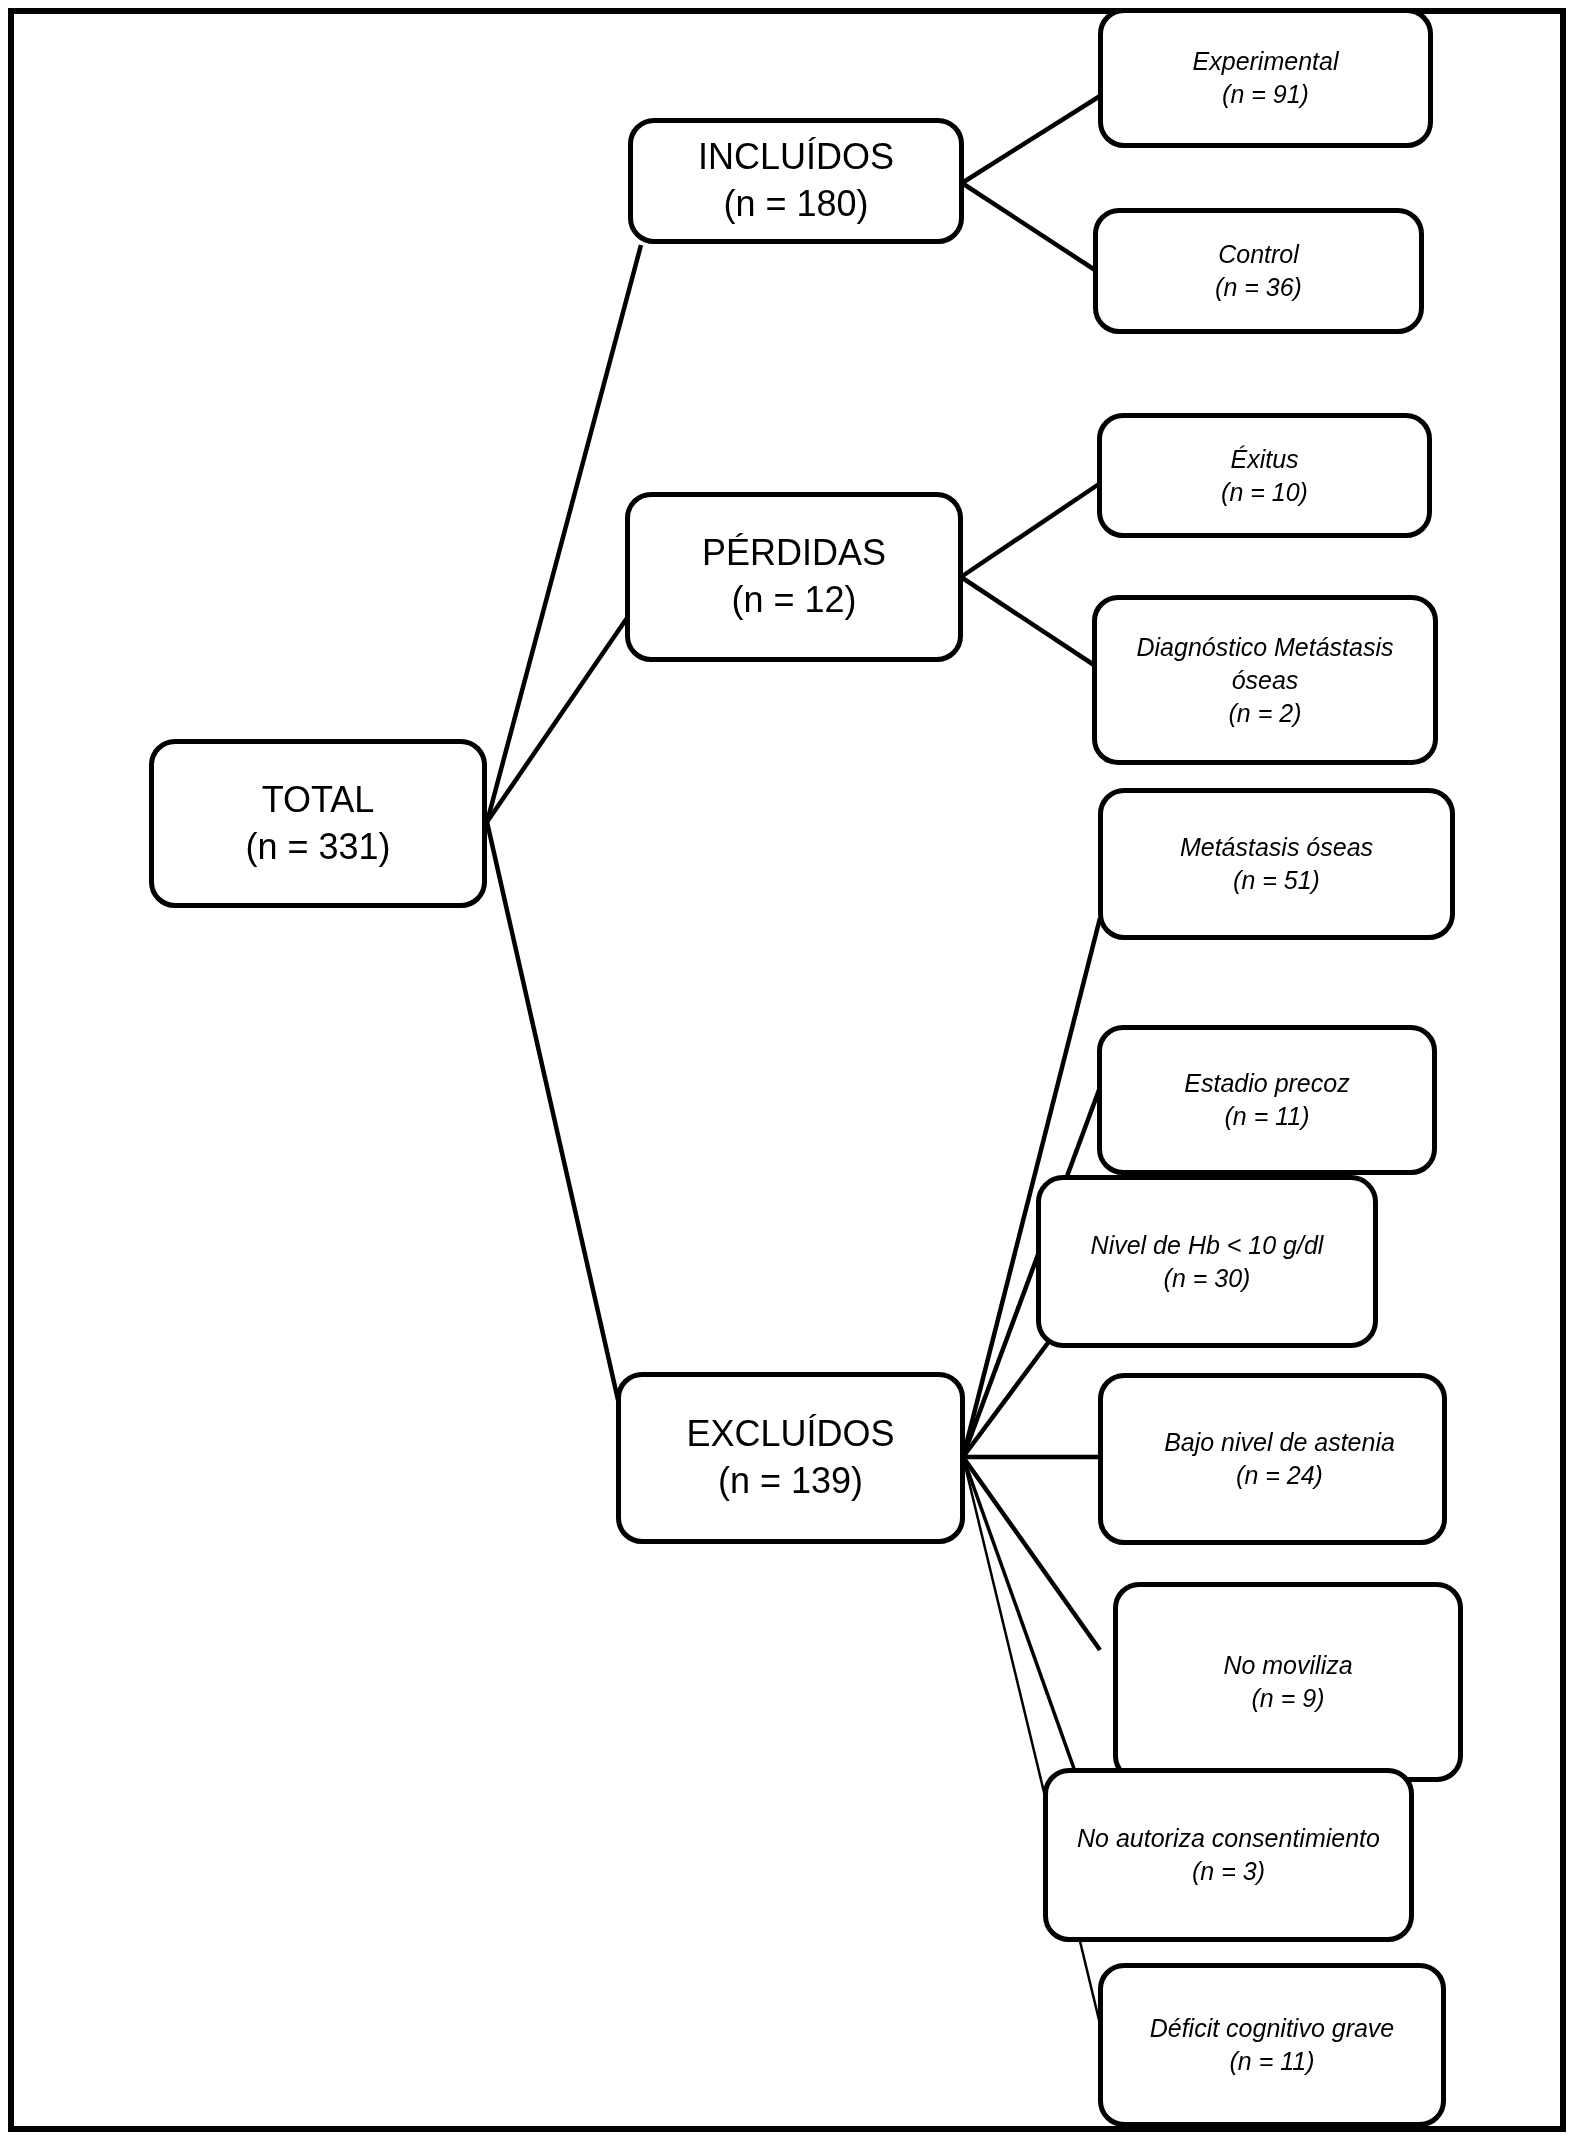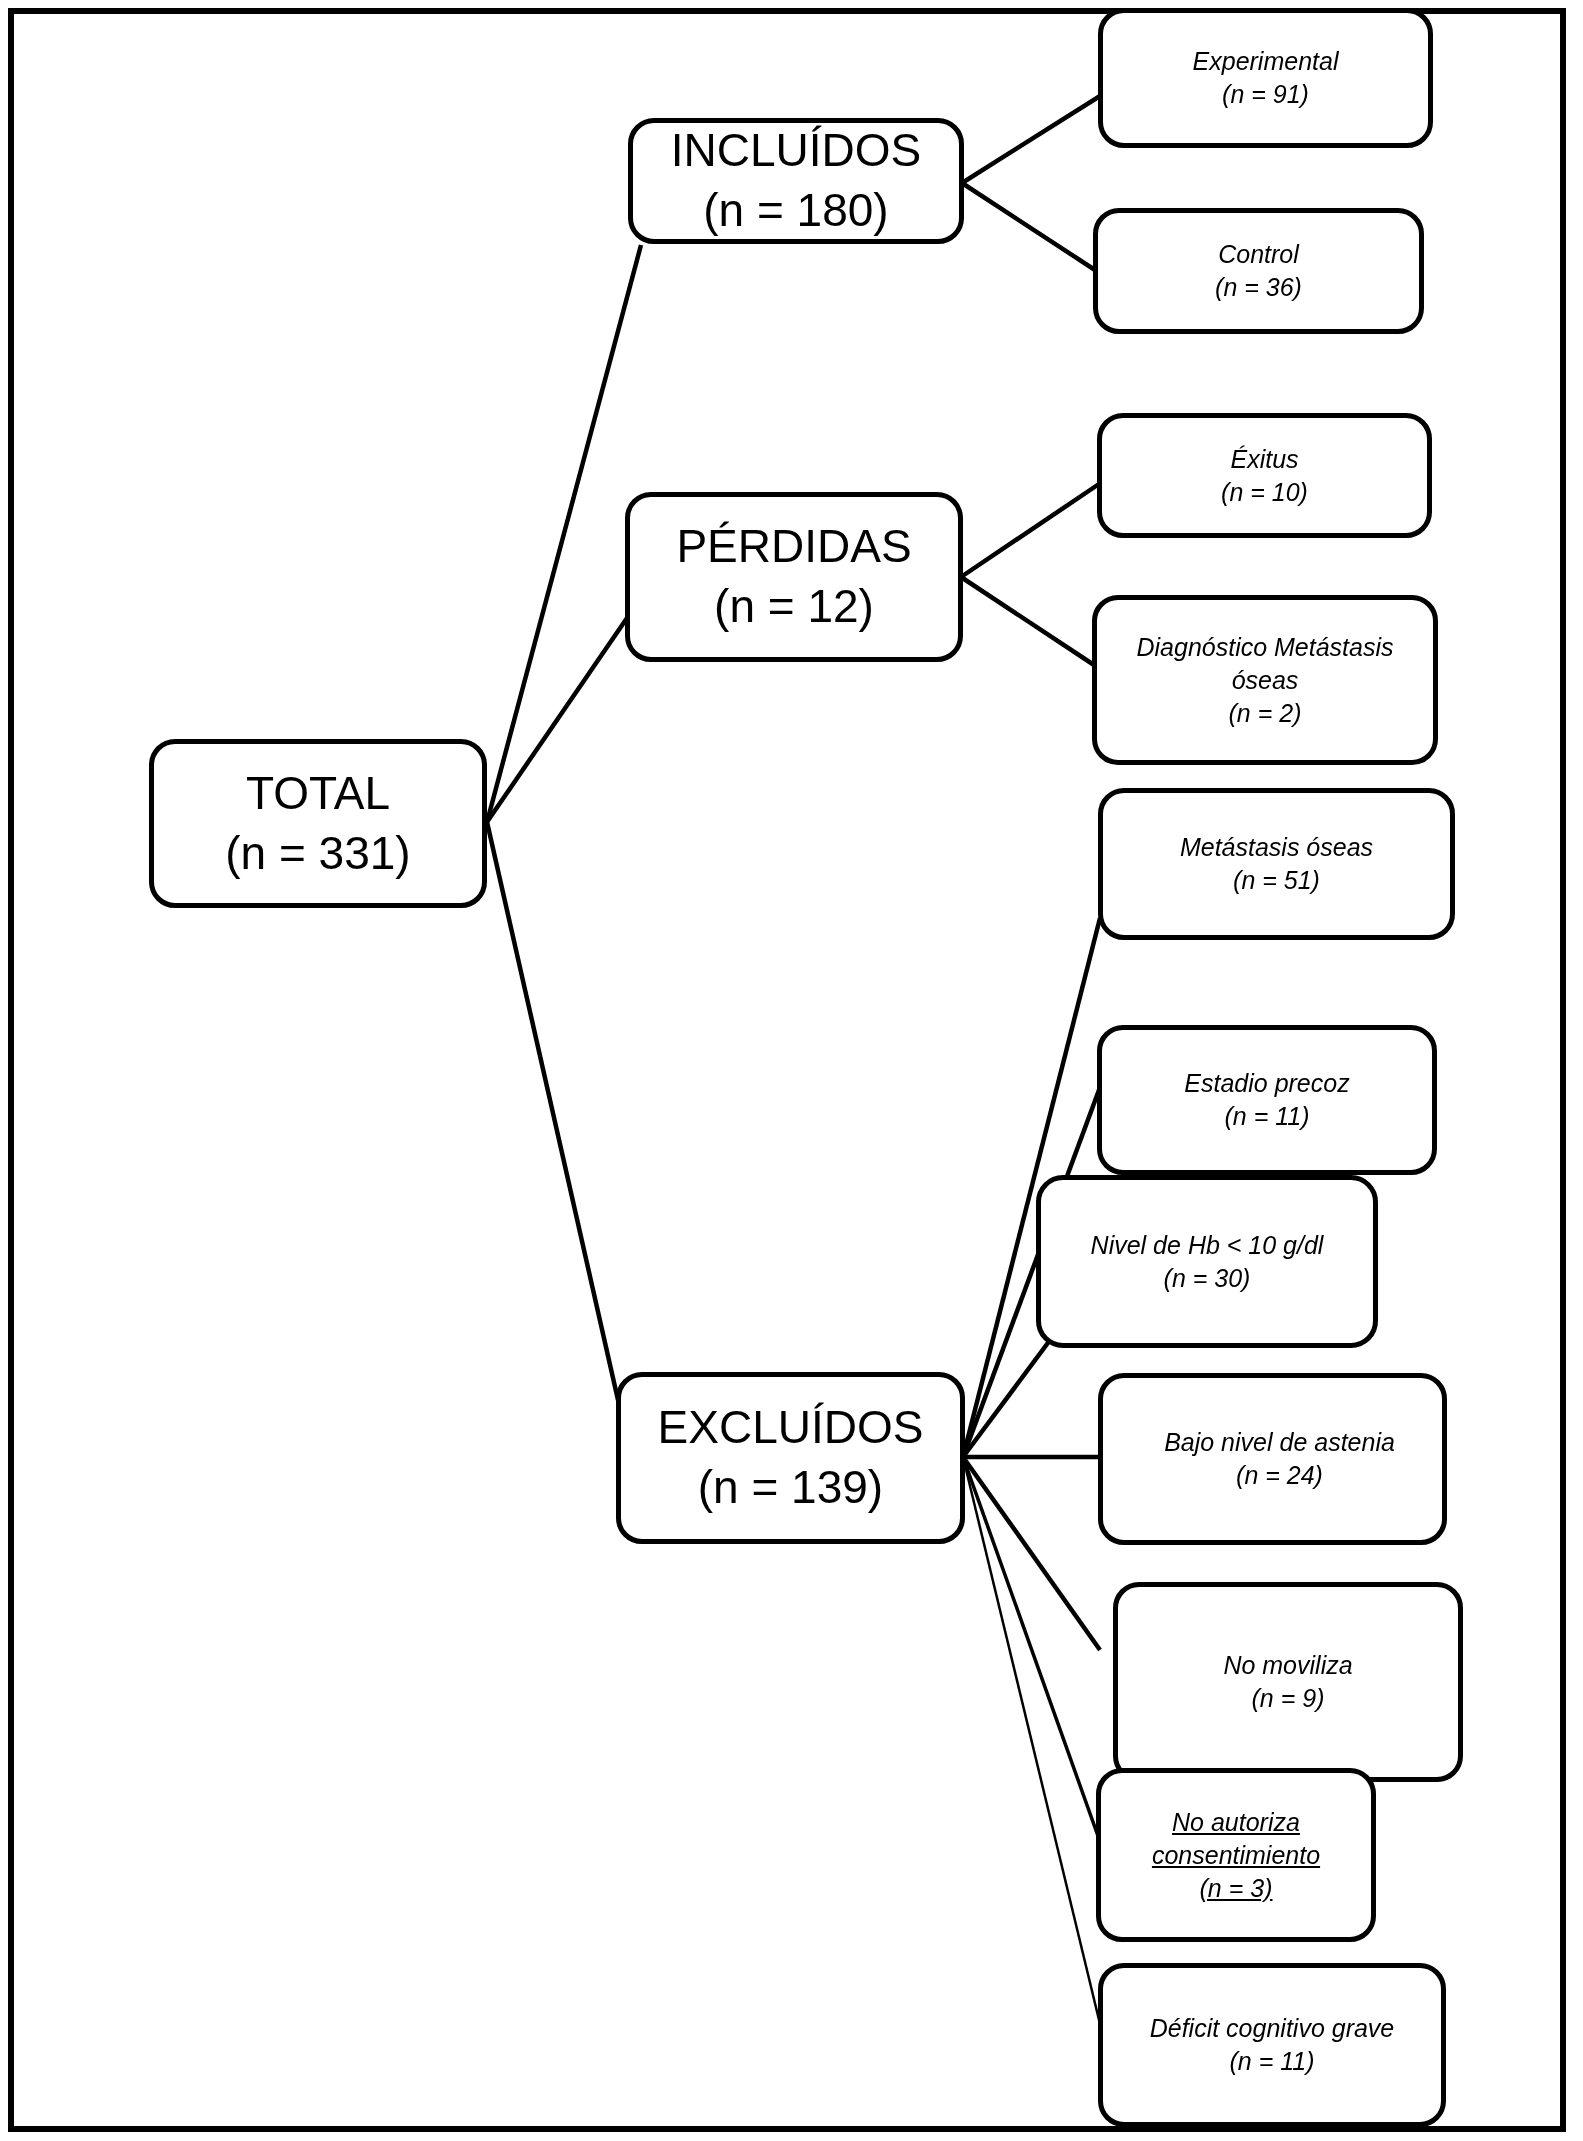--- a/index.html
+++ b/index.html
@@ -15,39 +15,39 @@
   #edges { position:absolute; left:0; top:0; z-index:1; }
   #edges line { stroke:#000000; stroke-width:4.5; }
   #edges line.thin  { stroke-width:3.5; }
   #edges line.thinner { stroke-width:2.5; }
   .node {
     position:absolute; box-sizing:border-box; z-index:2;
     background:#ffffff; border:5px solid #000000; border-radius:26px;
     display:flex; flex-direction:column; justify-content:center; align-items:center;
     text-align:center; padding:2px 4px;
   }
-  .branch { font-size:46px; line-height:1.3; font-style:normal; }
+  .branch { font-size:36px; line-height:1.3; font-style:normal; }
   .leaf   { font-size:25px; line-height:1.32; font-style:italic; }
   .node .lbl, .node .nval { width:100%; }
 
   
   #n-total        { left:149px;  top:739px;  width:338px; height:169px; }
   #n-incluidos    { left:628px;  top:118px;  width:336px; height:126px; }
   #n-perdidas     { left:625px;  top:492px;  width:338px; height:170px; }
   #n-excluidos    { left:616px;  top:1372px; width:349px; height:172px; }
   #n-experimental { left:1098px; top:8px;    width:335px; height:140px; }
   #n-control      { left:1093px; top:208px;  width:331px; height:126px; }
   #n-exitus       { left:1097px; top:413px;  width:335px; height:125px; }
   #n-diagnostico  { left:1092px; top:595px;  width:346px; height:170px; }
   #n-metastasis   { left:1098px; top:788px;  width:357px; height:152px; }
   #n-estadio      { left:1097px; top:993px;  width:340px; height:150px;margin-top:32px; }
   #n-nivelhb      { left:1036px; top:1175px; width:342px; height:173px;border-radius:27px; }
   #n-bajoastenia  { left:1098px; top:1373px; width:349px; height:172px;padding-left:18px; }
   #n-nomoviliza   { left:1113px; top:1582px; width:350px; height:200px; }
-  #n-noautoriza   { left:1096px; top:1768px; width:280px; height:174px;text-decoration:underline; }
+  #n-noautoriza   { left:1043px; top:1768px; width:371px; height:174px; }
   #n-deficit      { left:1098px; top:1963px; width:348px; height:164px; }
 </style>
 </head>
 <body>
 
 <div id="fig">
 
   <div class="frame"></div>
 
   <svg id="edges" width="1583" height="2141" viewBox="0 0 1583 2141">

